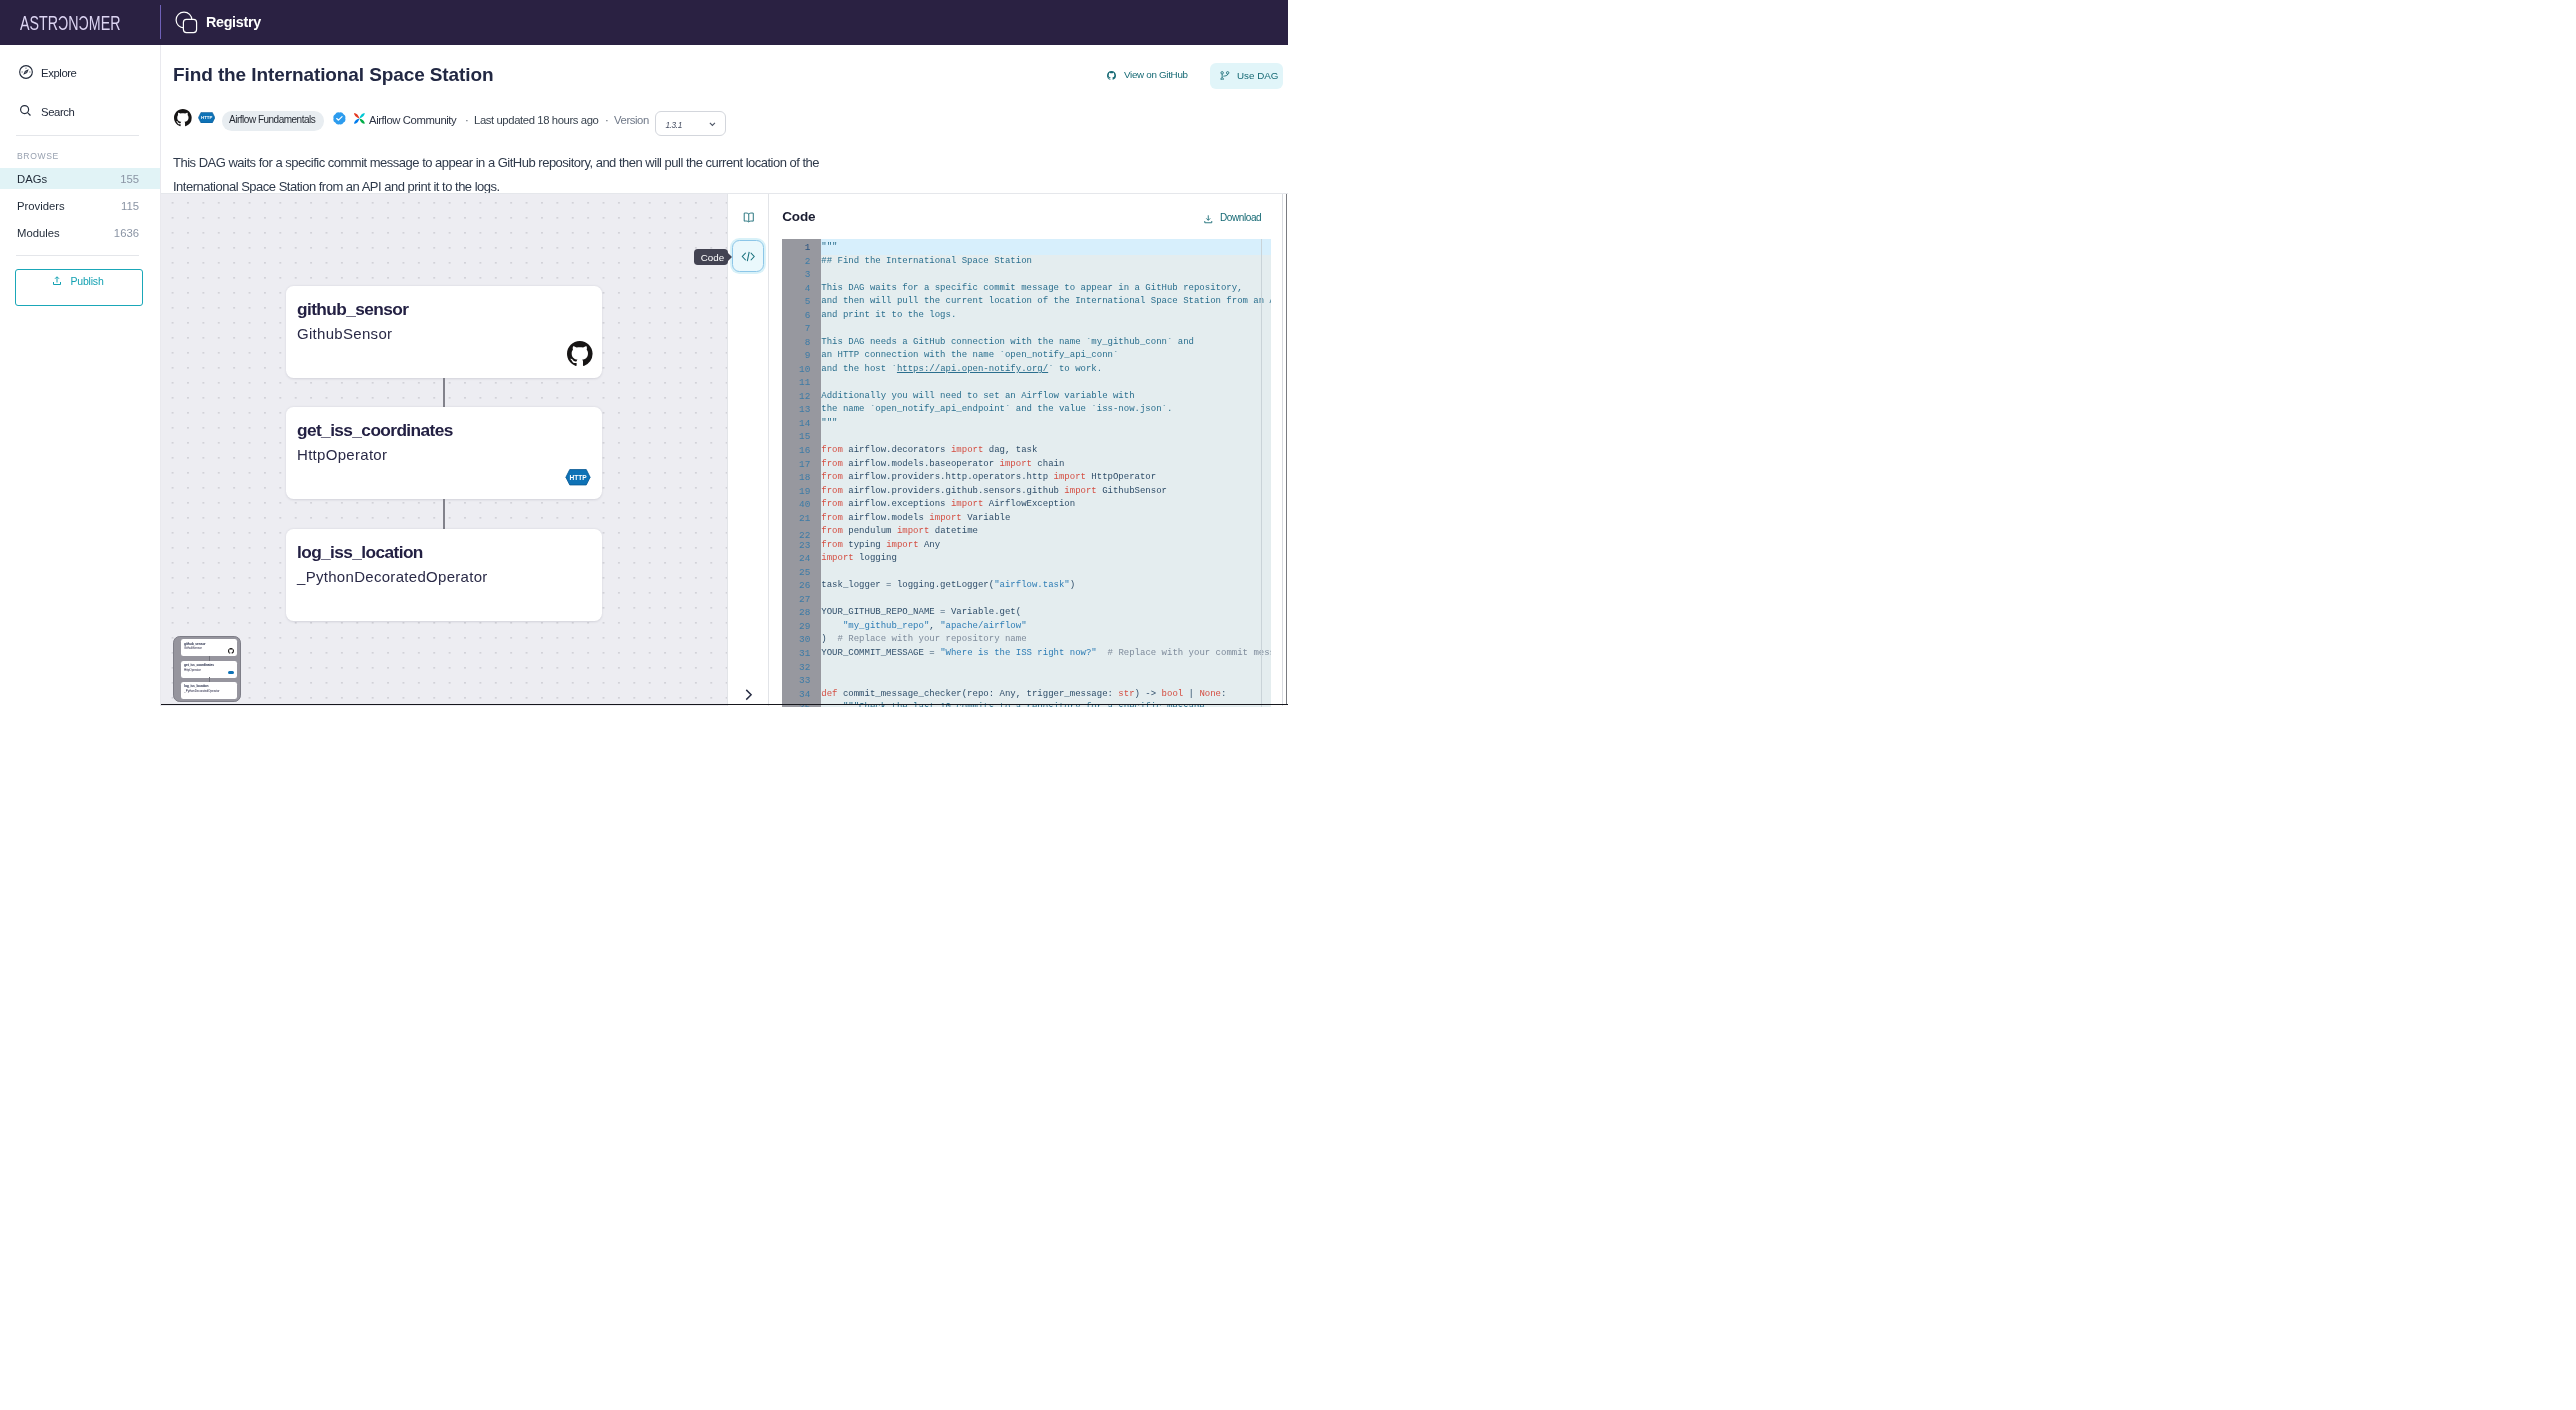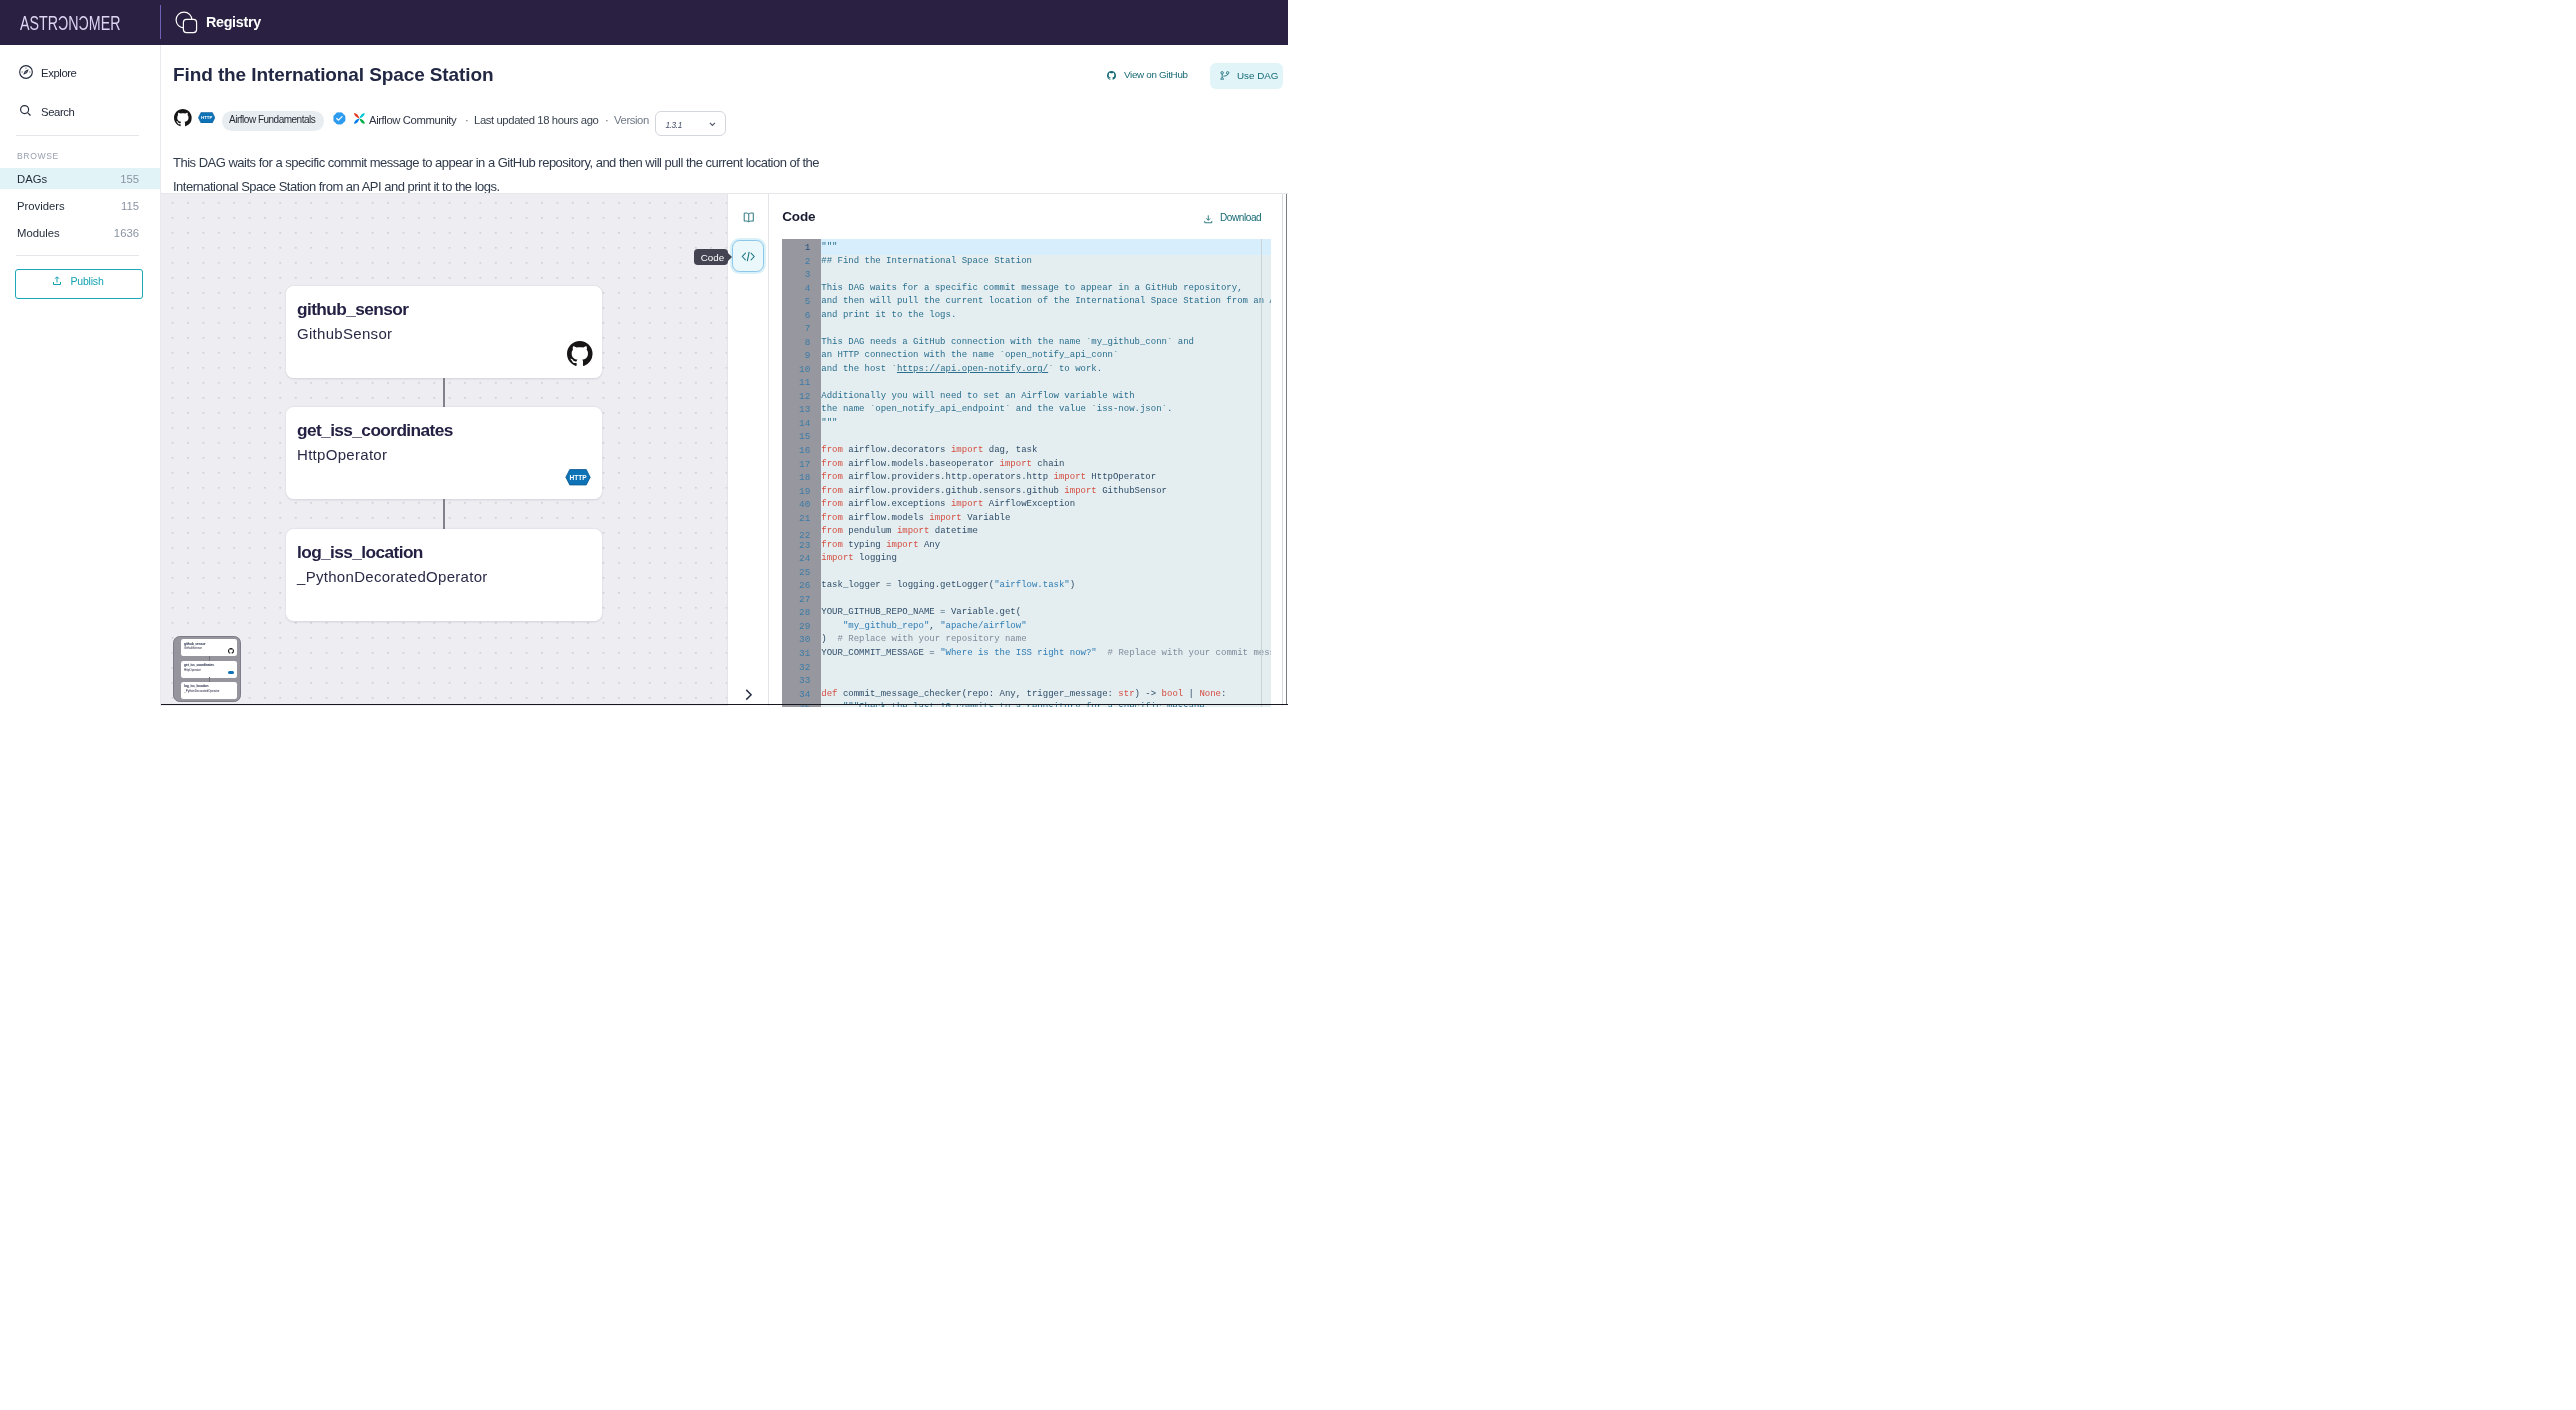--- a/index.html
+++ b/index.html
@@ -20,21 +20,21 @@
   .side-txt { position:absolute; left:41px; top:3px; font-size:11.3px; color:#232B3B; letter-spacing:-0.4px; }
   #sb-div1 { position:absolute; left:16px; top:90px; width:123px; height:0.8px; background:#E4E6EA; }
   #sb-browse { position:absolute; left:17px; top:106px; font-size:8.6px; letter-spacing:0.6px; color:#98A1B0; }
   .brow { position:absolute; left:0; width:160px; height:20.7px; }
   .brow .lab { position:absolute; left:17px; top:4.5px; font-size:11.3px; color:#1F2937; }
   .brow .cnt { position:absolute; right:21px; top:4.5px; font-size:11.3px; color:#8A94A4; }
   #row-dags { top:123px; background:#E1F3F6; }
   #row-prov { top:150px; }
   #row-mod  { top:177px; }
   #sb-div2 { position:absolute; left:16px; top:210px; width:123px; height:0.8px; background:#E4E6EA; }
-  #pub-btn { position:absolute; left:14.5px; top:224px; width:128px; height:30px; border:0.8px solid #1AA7B8; border-radius:3px; }
+  #pub-btn { position:absolute; left:14.5px; top:224px; width:128px; height:37px; border:0.8px solid #1AA7B8; border-radius:3px; }
   #pub-txt { position:absolute; left:55px; top:5.3px; font-size:10.5px; color:#13A1B2; letter-spacing:-0.2px; }
 
   
   #main { position:absolute; left:0; top:0; width:1288px; height:193px; background:#fff; }
   #h1 { position:absolute; left:173px; top:64px; font-size:19px; font-weight:700; color:#222843; letter-spacing:-0.1px; }
   #viewgh { position:absolute; left:1124px; top:69px; font-size:9.8px; font-weight:500; color:#156974; letter-spacing:-0.3px; }
   #usedag { position:absolute; left:1210px; top:63px; width:73px; height:26px; background:#E1F5F9; border-radius:6px; }
   #usedag span { position:absolute; left:27px; top:7.1px; font-size:9.8px; font-weight:500; color:#156974; white-space:nowrap; }
   .dot-sep { position:absolute; top:114px; font-size:11.3px; color:#555E6B; }
   #pill { position:absolute; left:222px; top:111px; width:102px; height:19.5px; border-radius:9.8px; background:#E8EDF1; }

